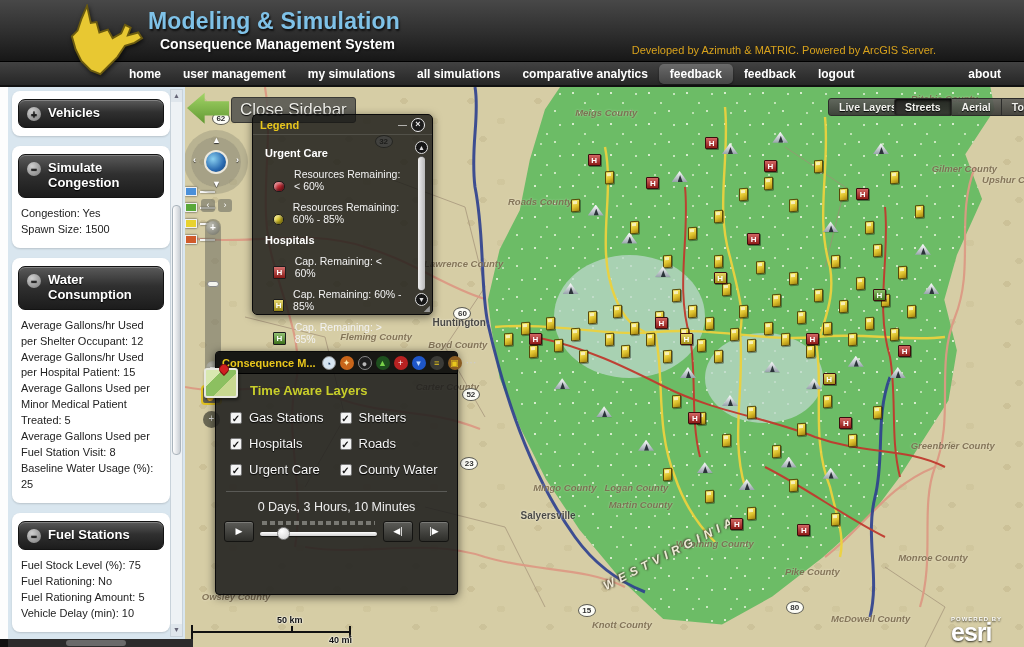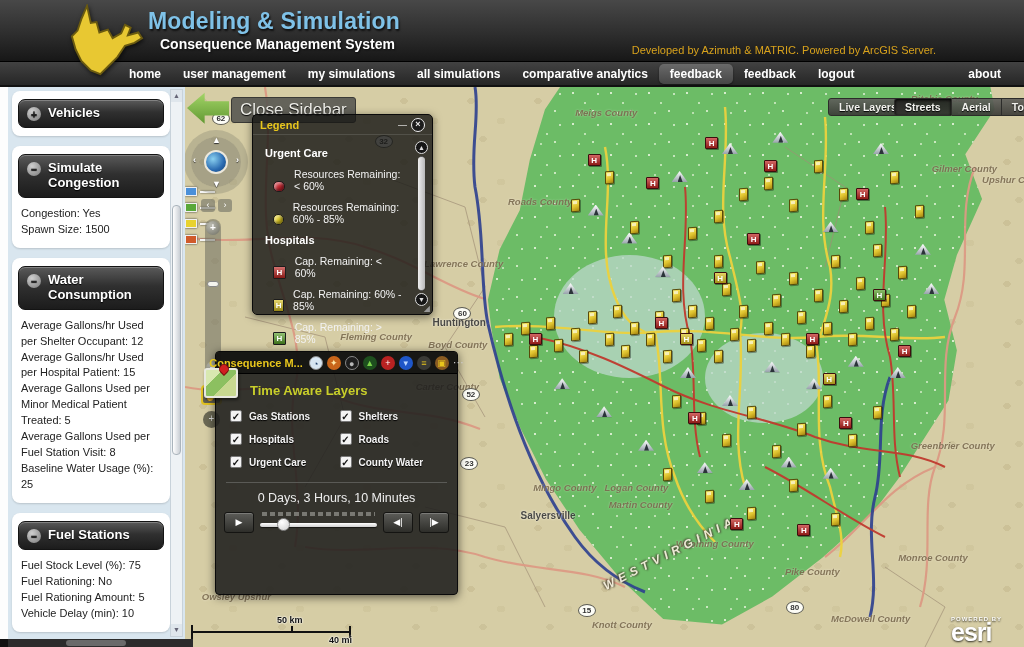--- a/index.html
+++ b/index.html
@@ -109,31 +109,31 @@
   .lg-hp{width:13px;height:13px;border:1px solid #1c1c1c;border-radius:1px;color:#fff;font-size:8px;font-weight:bold;line-height:12px;text-align:center;background-image:linear-gradient(rgba(255,255,255,.35),rgba(0,0,0,.3));}
   .lg-scroll{position:absolute;right:4px;top:26px;bottom:8px;width:13px;}
   .lg-scroll .cbtn{position:absolute;left:0;width:13px;height:13px;border-radius:50%;background:#161616;border:1.5px solid #ddd;color:#ddd;font-size:7px;line-height:11px;text-align:center;cursor:pointer;}
   .lg-scroll .cup{top:0;} .lg-scroll .cdn{bottom:0;}
   .lg-scroll .track{position:absolute;left:5px;top:15px;bottom:15px;width:3px;background:#555;}
   .lg-scroll .thumb{position:absolute;left:3px;top:16px;bottom:16px;width:7px;background:linear-gradient(90deg,#efefef,#b8b8b8);border-radius:3px;cursor:pointer;}
   .lg-resize{position:absolute;right:2px;bottom:1px;color:#999;font-size:8px;cursor:nwse-resize;}
 
   
   .tpanel{position:absolute;left:30px;top:264px;width:243px;height:244px;z-index:22;background:rgba(30,30,28,.88);border:1px solid #0a0a0a;border-radius:4px;box-shadow:0 2px 10px rgba(0,0,0,.6);}
-  .tp-title{display:flex;align-items:center;gap:4px;height:22px;padding:0 6px;background:rgba(16,16,14,.8);border-bottom:1px solid #000;border-radius:4px 4px 0 0;justify-content:center;}
+  .tp-title{display:flex;align-items:center;gap:4px;height:22px;padding:0 6px;background:rgba(16,16,14,.8);border-bottom:1px solid #000;border-radius:4px 4px 0 0;}
   .tp-title .txt{color:#e8c61c;font-size:11px;font-weight:bold;margin-right:2px;white-space:nowrap;}
   .tp-ico{width:14px;height:14px;border-radius:50%;font-size:9px;line-height:14px;text-align:center;cursor:pointer;flex:0 0 auto;}
   .tp-title .dots{margin-left:auto;color:#ccc;font-size:11px;cursor:pointer;}
   .tp-mapicon{position:absolute;left:-12px;top:16px;width:34px;height:30px;z-index:23;background:linear-gradient(135deg,#d8e8b0 0 30%,#8cc060 30% 60%,#c8d890 60%);border:2px solid #e8e8e0;border-radius:3px;box-shadow:1px 2px 3px rgba(0,0,0,.5);}
   .tp-mapicon::after{content:"";position:absolute;left:13px;top:-6px;width:8px;height:8px;background:#d02020;border-radius:50% 50% 50% 0;transform:rotate(-45deg);border:1px solid #7a0c0c;}
   .tp-head{color:#c8ce2a;font-size:13px;font-weight:bold;margin:9px 10px 2px 34px;}
   .tp-grid{display:grid;grid-template-columns:1fr 1fr;row-gap:11px;margin:12px 8px 0 14px;}
   .chk{display:flex;align-items:center;gap:7px;cursor:pointer;}
   .chk .box{width:12px;height:12px;background:#f4f4f4;border:1px solid #777;border-radius:2px;color:#111;font-size:10px;font-weight:bold;line-height:11px;text-align:center;}
-  .chk .lbl{color:#f4f4f4;font-size:10px;font-weight:bold;text-shadow:0 1px 1px #000;}
+  .chk .lbl{color:#f4f4f4;font-size:13px;font-weight:normal;text-shadow:0 1px 1px #000;}
   .tp-div{height:1px;background:#5a5a56;margin:14px 10px 8px;}
   .tp-time{color:#eee;font-size:12.5px;text-align:center;margin:2px 0 6px;}
   .tp-ctl{display:flex;align-items:center;gap:6px;padding:0 8px;}
   .tbtn{width:30px;height:21px;background:linear-gradient(#5c5c58,#2e2e2a);border:1px solid #141412;border-radius:3px;color:#fff;font-size:9px;line-height:19px;text-align:center;cursor:pointer;box-shadow:inset 0 1px 0 rgba(255,255,255,.2);}
   .tp-slider{flex:1;position:relative;height:22px;}
   .tp-ticks{position:absolute;left:2px;right:2px;top:1px;height:4px;background:repeating-linear-gradient(90deg,#8a8a84 0 5px,transparent 5px 8px);opacity:.8;}
   .tp-track{position:absolute;left:0;right:0;top:12px;height:4px;background:linear-gradient(#fff,#cfcfcf);border-radius:2px;box-shadow:0 1px 1px rgba(0,0,0,.6);}
   .tp-handle{position:absolute;top:7px;width:13px;height:13px;border-radius:50%;background:radial-gradient(circle at 35% 30%,#fff,#cfcfcf);border:1px solid #888;cursor:pointer;}
 
   
@@ -282,21 +282,21 @@
         <div class="mlabel" style="left: 89%; top: 13.5%;">Gilmer County</div>
         <div class="mlabel" style="left: 95%; top: 15.5%;">Upshur County</div>
         <div class="mlabel" style="left: 86.5%; top: 63%;">Greenbrier County</div>
         <div class="mlabel" style="left: 85%; top: 83%;">Monroe County</div>
         <div class="mlabel" style="left: 71.5%; top: 85.5%;">Pike County</div>
         <div class="mlabel" style="left: 50.5%; top: 73.5%;">Martin County</div>
         <div class="mlabel" style="left: 41.5%; top: 70.5%;">Mingo County</div>
         <div class="mlabel" style="left: 50%; top: 70.5%;">Logan County</div>
         <div class="mlabel" style="left: 58.5%; top: 80.5%;">Wyoming County</div>
         <div class="mlabel" style="left: 77%; top: 94%;">McDowell County</div>
-        <div class="mlabel" style="left: 2%; top: 90%;">Owsley Upshur</div>
+        <div class="mlabel" style="left: 2%; top: 90%;">Owsley County</div>
         <div class="mlabel" style="left: 48.5%; top: 95%;">Knott County</div>
         <div class="mlabel town" style="left: 40%; top: 75.5%;">Salyersville</div>
         <div class="mlabel town" style="left: 29.5%; top: 41%;">Huntington</div>
         <div class="mlabel state" style="left: 49%; top: 82%;">WESTVIRGINIA</div>
         <div class="shield" style="left: 3.2%; top: 4.5%;">62</div>
         <div class="shield" style="left: 22.6%; top: 8.6%;">32</div>
         <div class="shield" style="left: 32%; top: 39.3%;">60</div>
         <div class="shield" style="left: 33%; top: 53.8%;">52</div>
         <div class="shield" style="left: 32.8%; top: 66%;">23</div>
         <div class="shield" style="left: 46.8%; top: 92.3%;">15</div>

